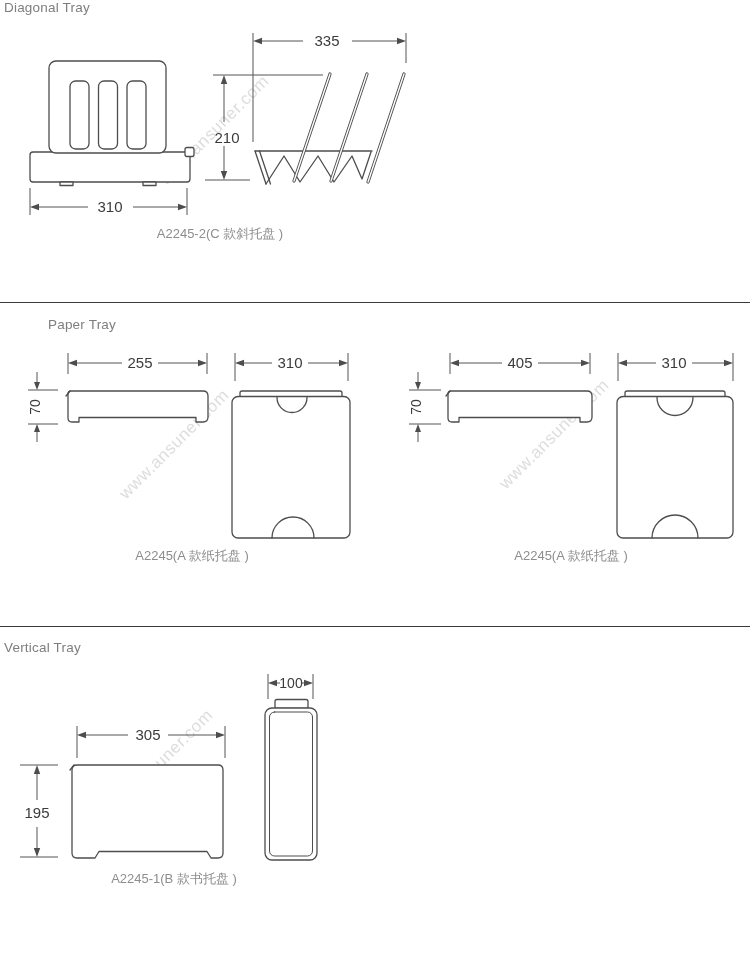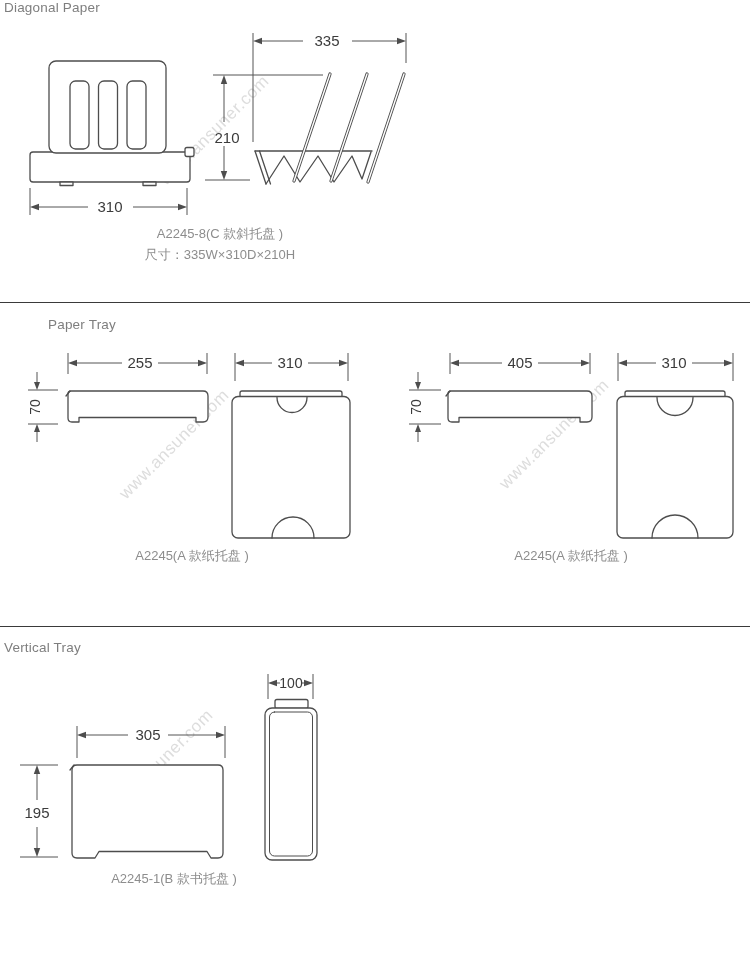--- a/index.html
+++ b/index.html
@@ -18,21 +18,21 @@
   svg .dimtext.small{font-size:14px;}
   svg .rodcore{stroke:#4d4d4d;stroke-width:3.2;stroke-linecap:round;fill:none;}
   svg .rodwhite{stroke:#ffffff;stroke-width:1.4;stroke-linecap:round;fill:none;}
   svg .wm{fill:#c9c9c9;opacity:.62;font-size:17px;letter-spacing:.6px;stroke:none;}
 </style>
 </head>
 <body>
 
 <div class="page">
 
-  <div class="heading" style="left:4px;top:0px;">Diagonal Paper</div>
+  <div class="heading" style="left:4px;top:0px;">Diagonal Tray</div>
   <div class="divider" style="top:302px;"></div>
   <div class="heading" style="left:4px;top:317px;margin-left:44px;">Paper Tray</div>
   <div class="divider" style="top:626px;"></div>
   <div class="heading" style="left:4px;top:640px;">Vertical Tray</div>
 
   <svg class="drawings" width="750" height="958" viewBox="0 0 750 958">
 
     <text class="wm" transform="translate(166,186) rotate(-45)">www.ansuner.com</text>
     <text class="wm" transform="translate(126,500) rotate(-45)">www.ansuner.com</text>
     <text class="wm" transform="translate(506,490) rotate(-45)">www.ansuner.com</text>
@@ -190,22 +190,21 @@
       <line class="dimline" x1="313" y1="674" x2="313" y2="699"></line>
       <line class="dimline" x1="277" y1="683" x2="280" y2="683"></line>
       <line class="dimline" x1="301" y1="683" x2="304" y2="683"></line>
       <polygon class="arrow" points="268,683 277,679.8 277,686.2"></polygon>
       <polygon class="arrow" points="313,683 304,679.8 304,686.2"></polygon>
       <text class="dimtext small" x="291" y="688">100</text>
     </g>
   </svg>
 
   <div class="label-block" style="left:100px;top:227px;">
-    <div class="model">A2245-8(C 款斜托盘 )</div>
-    <div class="size">尺寸：335W×310D×210H</div>
+    <div class="model">A2245-2(C 款斜托盘 )</div>
   </div>
 
   <div class="label-block" style="left:72px;top:549px;">
     <div class="model">A2245(A 款纸托盘 )</div>
   </div>
 
   <div class="label-block" style="left:451px;top:549px;">
     <div class="model">A2245(A 款纸托盘 )</div>
   </div>
 

